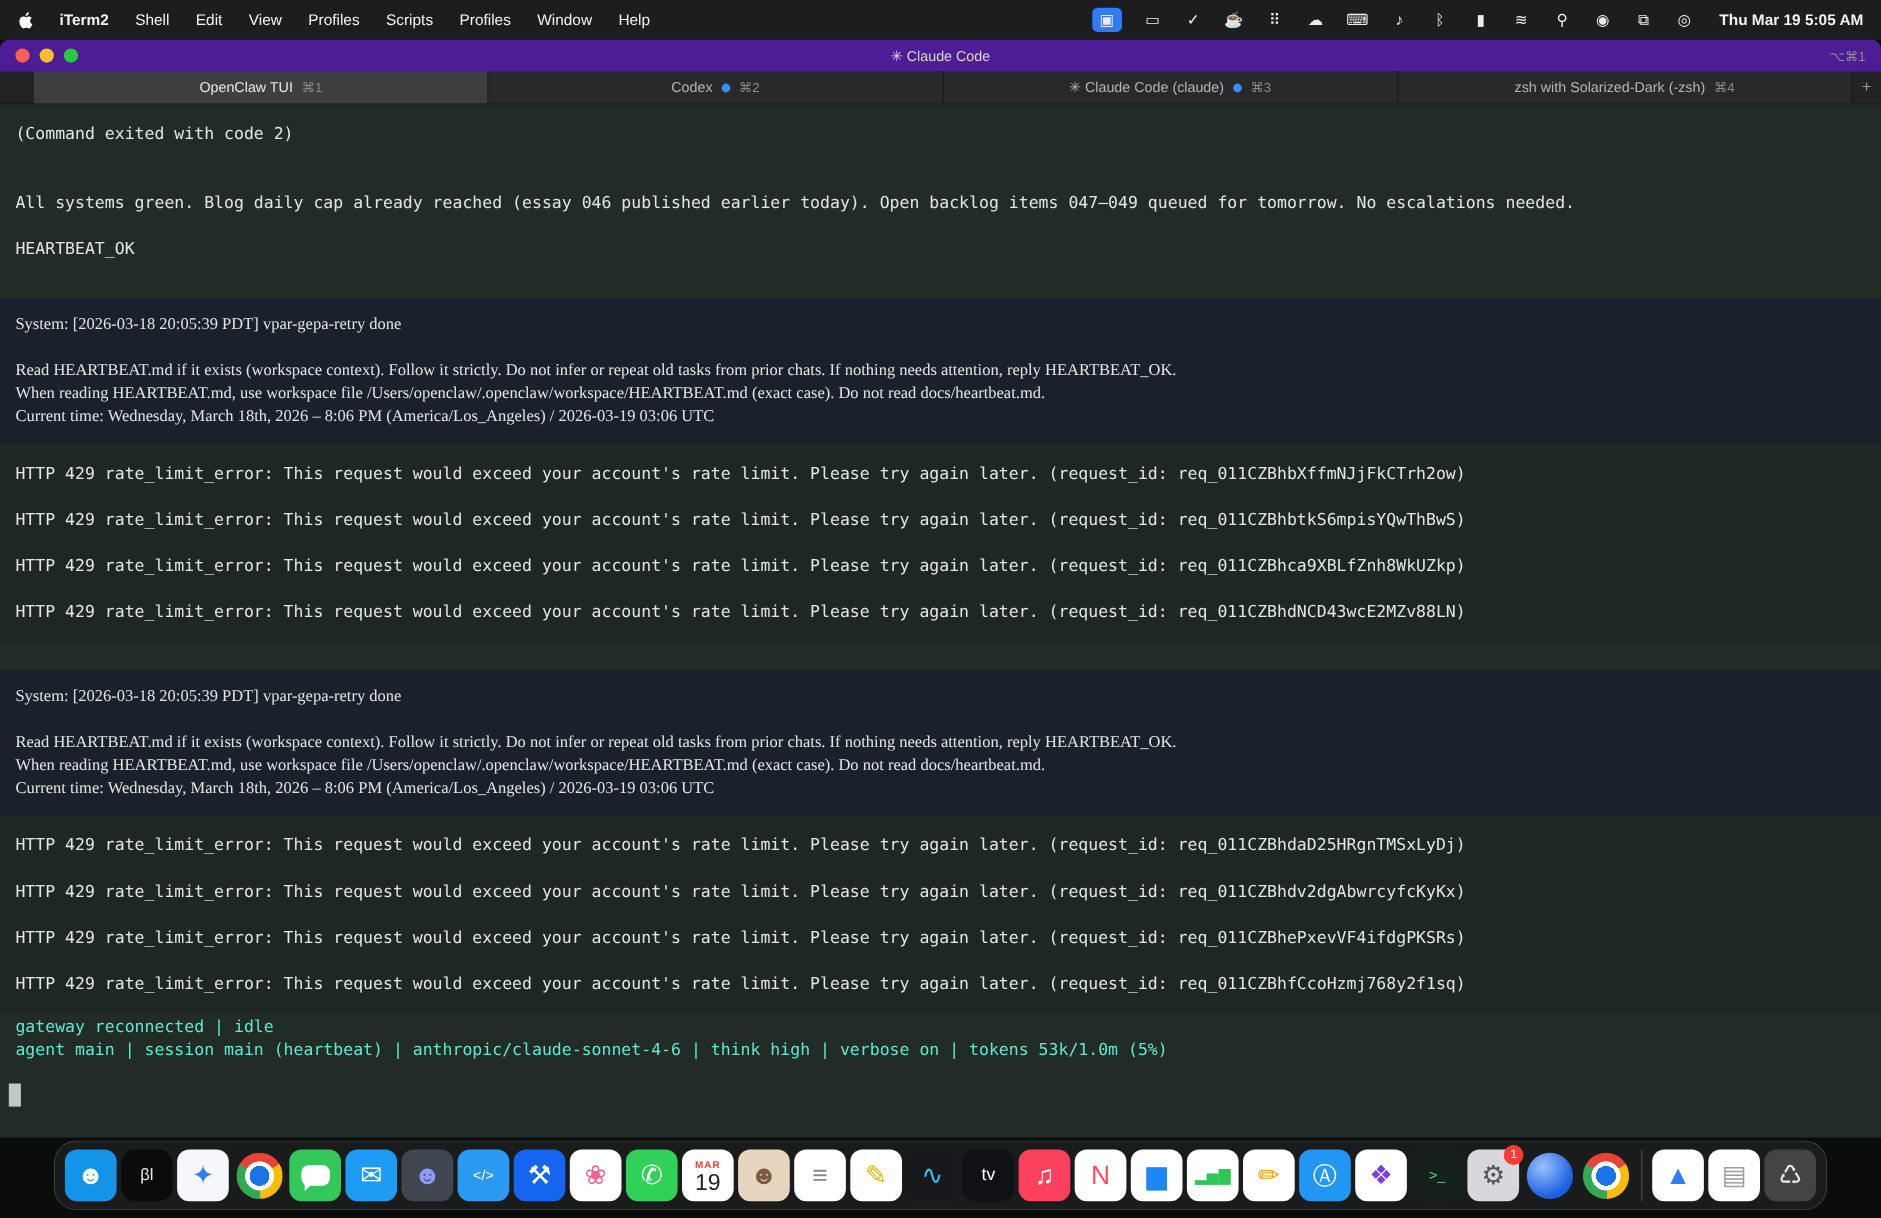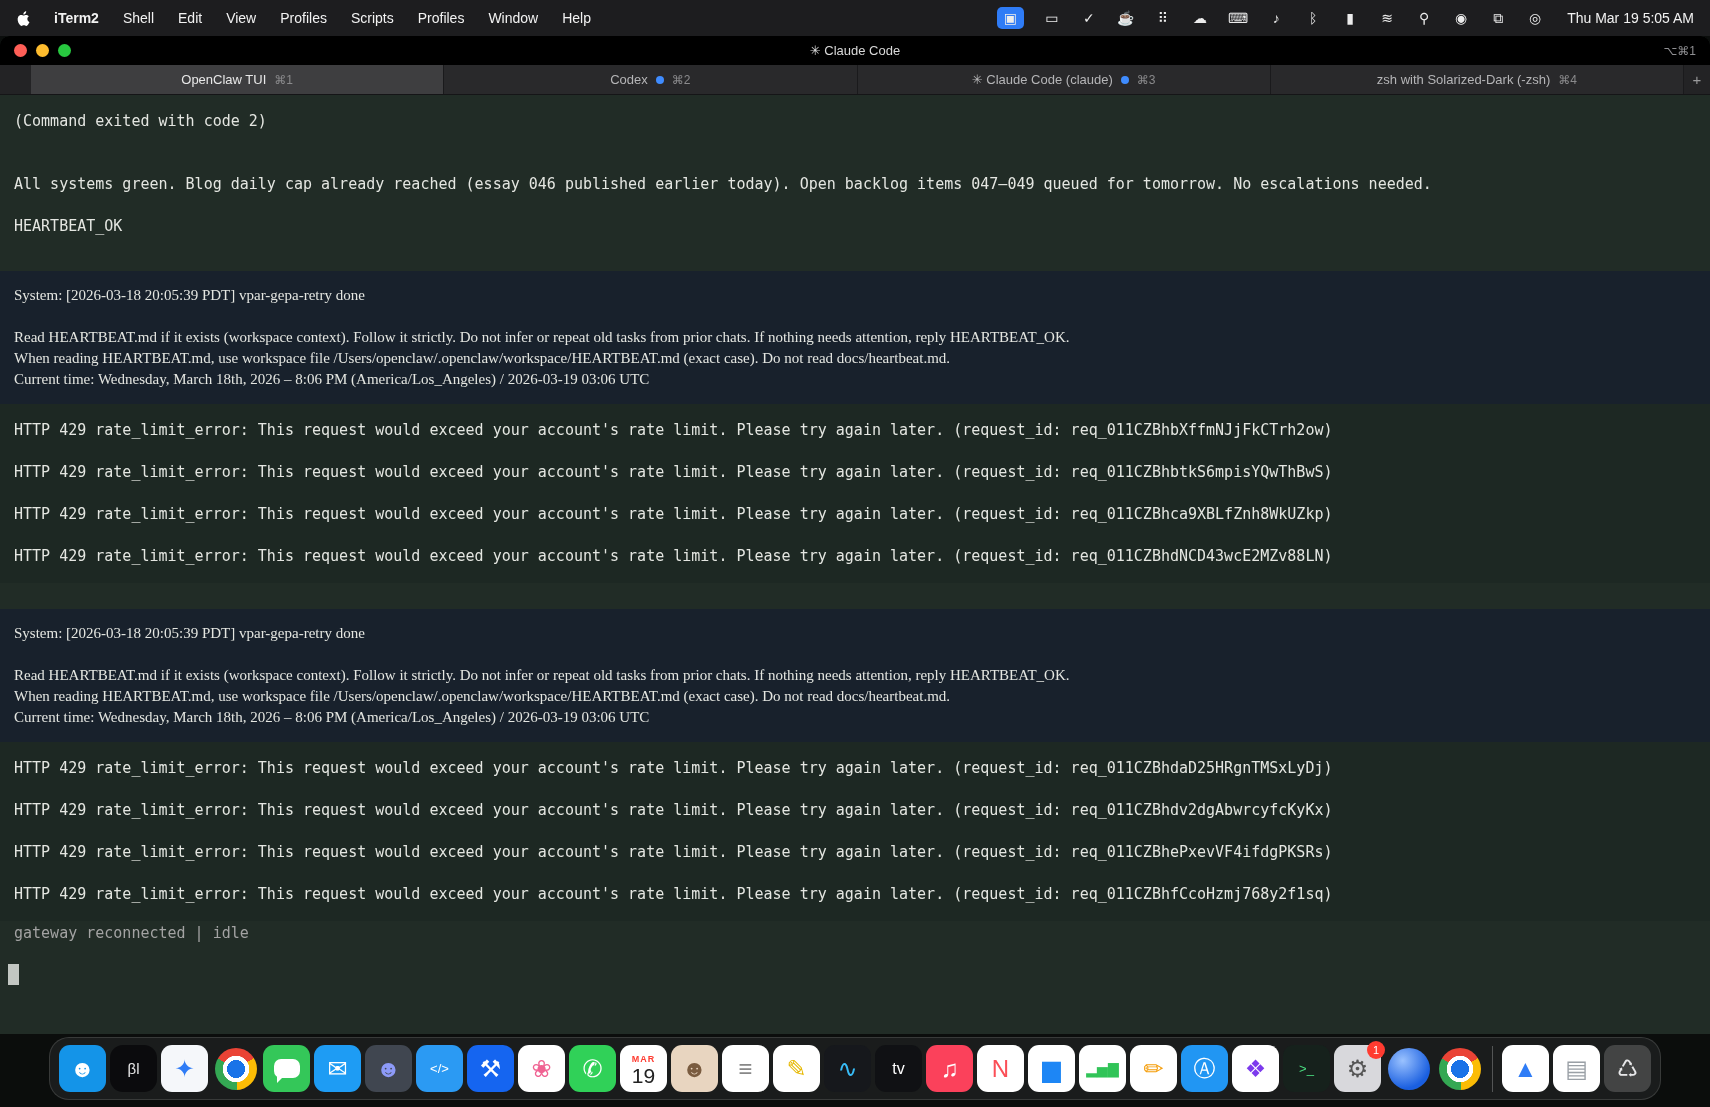--- a/index.html
+++ b/index.html
@@ -11,27 +11,27 @@
     background:#1d1d1f; display:flex; align-items:center; padding:0 16px;
     color:#f2f2f2; font-size:14px; }
   .menubar-left { display:flex; align-items:center; gap:24px; }
   .menu-item { cursor:default; white-space:nowrap; }
   .menu-item.app-name { font-weight:bold; }
   .apple-logo { display:flex; align-items:center; }
   .menubar-right { margin-left:auto; display:flex; align-items:center; gap:19px; }
   .status-icon { font-size:14px; color:#ececec; display:flex; align-items:center;
     justify-content:center; min-width:18px; height:22px; }
   .status-icon.active { background:#2f7cf6; border-radius:5px; padding:0 7px; }
-  .menubar-clock { white-space:nowrap; font-size:14px; margin-left:4px; }
+  .menubar-clock { white-space:nowrap; font-size:14px; margin-left:4px;font-weight:bold; }
 
   
   .window { position:absolute; top:36px; left:0; width:1710px; height:998px;
     border-radius:9px 9px 0 0; overflow:hidden; background:#212c26; }
 
-  .titlebar { height:29px; background:#000000; display:flex; align-items:center;
+  .titlebar { height:29px; background:#4c1d95; display:flex; align-items:center;
     position:relative; padding:0 14px; }
   .traffic { display:flex; gap:9px; }
   .traffic span { width:13px; height:13px; border-radius:50%; display:block; }
   .tl-close { background:#ff5f57; }
   .tl-min   { background:#febc2e; }
   .tl-zoom  { background:#28c840; }
   .titlebar-title { position:absolute; left:0; right:0; text-align:center;
     color:#d9d9d9; font-size:13px; pointer-events:none; }
   .titlebar-shortcut { margin-left:auto; color:#8f8f92; font-size:12px; }
 
@@ -45,21 +45,21 @@
   .newtab { width:26px; display:flex; align-items:center; justify-content:center;
     color:#9a9a9c; font-size:15px; background:#232325; }
 
   
   .terminal { height:939px; background:#212c26; overflow:hidden;
     font-family:"DejaVu Sans Mono", monospace; font-size:15px; line-height:21px;
     color:#e4e6e1; }
   .tblock.plain  { padding:16px 14px 8px; }
   .tblock.system { background:#18212c; padding:14px; margin-top:26px;font-family:Liberation Serif, serif; }
   .tblock.http   { background:#1d2823; padding:16px 14px; }
-  .tblock.status { padding:2px 14px; color:#a3a3a3; }
+  .tblock.status { padding:2px 14px; color:#5eead4; }
   .tblock.cursorline { padding:18px 8px 0; }
   .tline { white-space:pre; }
   .cursor { display:inline-block; width:11px; height:21px; background:#c2c7c2;
     vertical-align:middle; }
 
   
   .dock { position:absolute; bottom:7px; left:50%; transform:translateX(-50%);
     display:flex; align-items:center; gap:4px; padding:7px 9px;
     background:rgba(40,42,42,0.55); border:1px solid rgba(255,255,255,0.13);
     border-radius:20px; }
@@ -201,20 +201,21 @@
         <div class="tline">HTTP 429 rate_limit_error: This request would exceed your account's rate limit. Please try again later. (request_id: req_011CZBhdaD25HRgnTMSxLyDj)</div>
         <div class="tline">&nbsp;</div>
         <div class="tline">HTTP 429 rate_limit_error: This request would exceed your account's rate limit. Please try again later. (request_id: req_011CZBhdv2dgAbwrcyfcKyKx)</div>
         <div class="tline">&nbsp;</div>
         <div class="tline">HTTP 429 rate_limit_error: This request would exceed your account's rate limit. Please try again later. (request_id: req_011CZBhePxevVF4ifdgPKSRs)</div>
         <div class="tline">&nbsp;</div>
         <div class="tline">HTTP 429 rate_limit_error: This request would exceed your account's rate limit. Please try again later. (request_id: req_011CZBhfCcoHzmj768y2f1sq)</div>
       </div>
       <div class="tblock status">
         <div class="tline">gateway reconnected | idle</div>
+        <div class="tline">agent main | session main (heartbeat) | anthropic/claude-sonnet-4-6 | think high | verbose on | tokens 53k/1.0m (5%)</div>
       </div>
       <div class="tblock cursorline"><span class="cursor"></span></div>
     </div>
 
 </div>
 
 <div class="dock">
 
 <div class="dock-item" style="background: rgb(20, 148, 232);">
       <span style="color: rgb(255, 255, 255);">☻</span>

